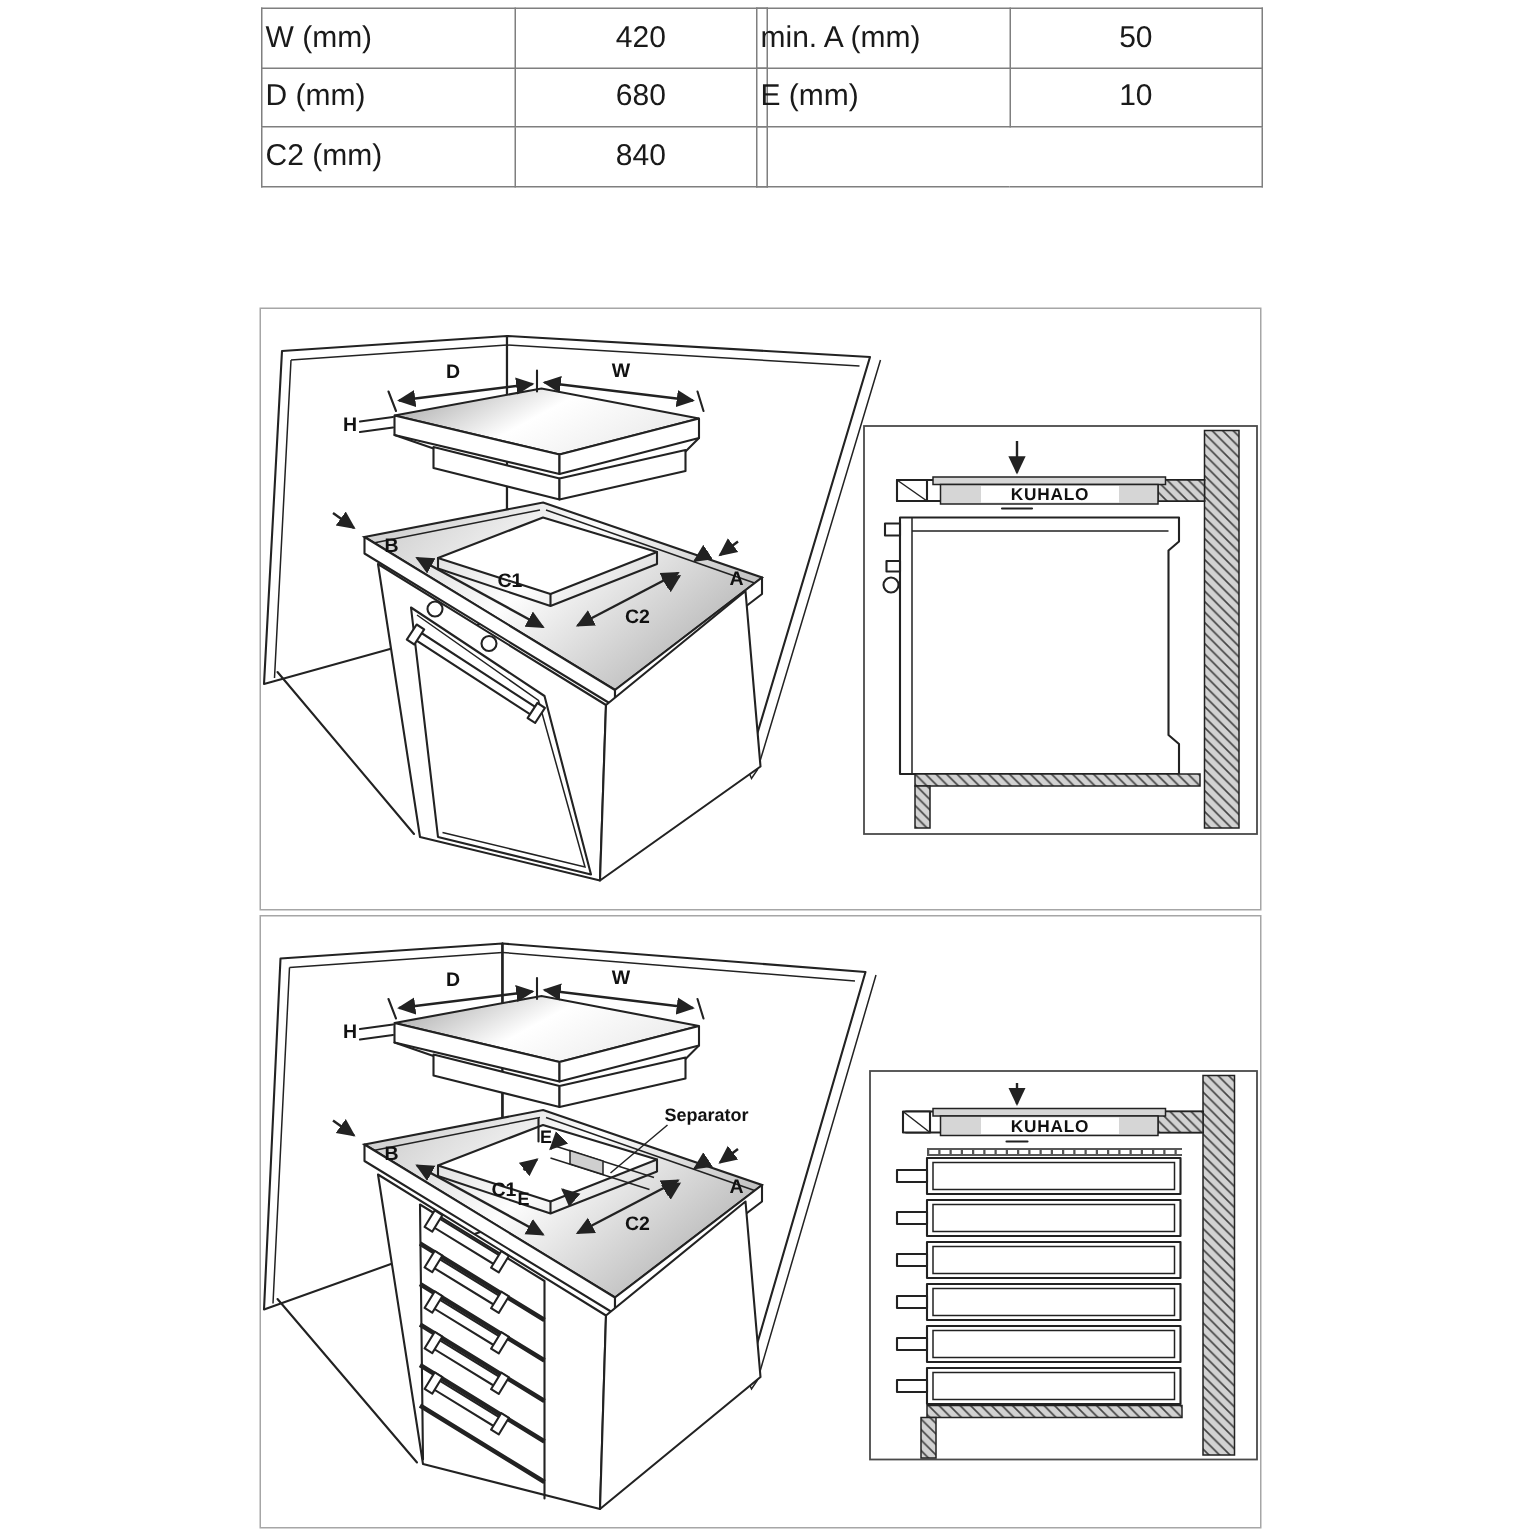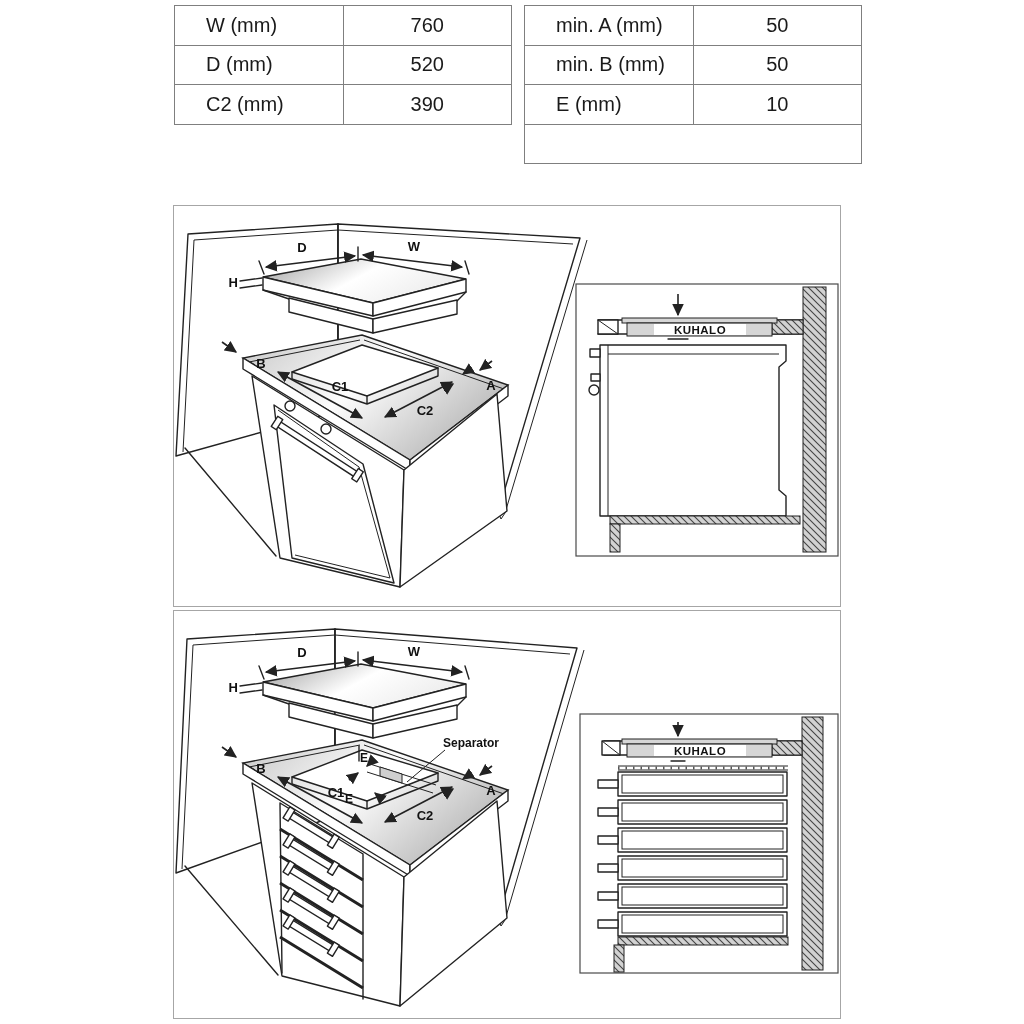--- a/index.html
+++ b/index.html
@@ -1,23 +1,23 @@
 <!DOCTYPE html>
 <html><head>
 <meta charset="utf-8">
 <style>
   html,body{margin:0;padding:0;background:#ffffff;}
   .page{position:relative;width:1024px;height:1024px;background:#fff;overflow:hidden;
         font-family:"Liberation Sans",sans-serif;}
   table.dims{position:absolute;border-collapse:collapse;table-layout:fixed;width:338px;}
   #tleft{left:174px;top:5px;}
-  #tright{left:524px;top:5px;}
+  #tright{left:504px;top:5px;}
   table.dims td{border:1px solid #7f7f7f;height:36.6px;font-size:20px;color:#1a1a1a;
         font-family:"Liberation Sans",sans-serif;overflow:hidden;white-space:nowrap;}
-  td.c-lbl{padding-left:31px;}
+  td.c-lbl{padding-left:2px;}
   td.c-val{text-align:center;}
   .panel{position:absolute;border:1px solid #a6a6a6;background:#fff;}
   #panel1{left:173px;top:205px;width:666px;height:400px;}
   #panel2{left:173px;top:610px;width:666px;height:407px;}
   .panel svg{position:absolute;left:0;top:0;}
   
   .ln{fill:none;stroke:#222;stroke-width:1.4;stroke-linecap:round;stroke-linejoin:round;}
   .th{fill:none;stroke:#222;stroke-width:1;}
   .fw{fill:#fff;stroke:#222;stroke-width:1.4;stroke-linejoin:round;}
   .arr{fill:none;stroke:#222;stroke-width:1.6;}
@@ -29,41 +29,37 @@
 </style>
 </head>
 <body>
 
 <div class="page">
 
   <table class="dims" id="tleft">
     <tbody>
         <tr>
       <td class="c-lbl">W (mm)</td>
-      <td class="c-val">760</td>
+      <td class="c-val">420</td>
     </tr>
     <tr>
       <td class="c-lbl">D (mm)</td>
-      <td class="c-val">520</td>
+      <td class="c-val">680</td>
     </tr>
     <tr>
       <td class="c-lbl">C2 (mm)</td>
-      <td class="c-val">390</td>
+      <td class="c-val">840</td>
     </tr>
   </tbody>
     </table>
 
   <table class="dims" id="tright">
     <tbody>
         <tr>
       <td class="c-lbl">min. A (mm)</td>
-      <td class="c-val">50</td>
-    </tr>
-    <tr>
-      <td class="c-lbl">min. B (mm)</td>
       <td class="c-val">50</td>
     </tr>
     <tr>
       <td class="c-lbl">E (mm)</td>
       <td class="c-val">10</td>
     </tr>
     <tr>
       <td class="c-lbl" colspan="2"></td>
     </tr>
   </tbody>

